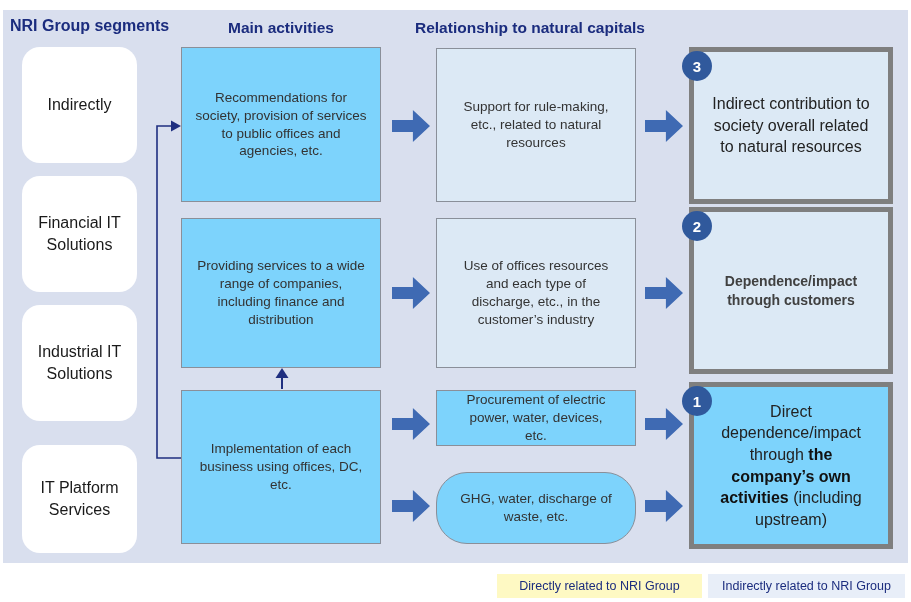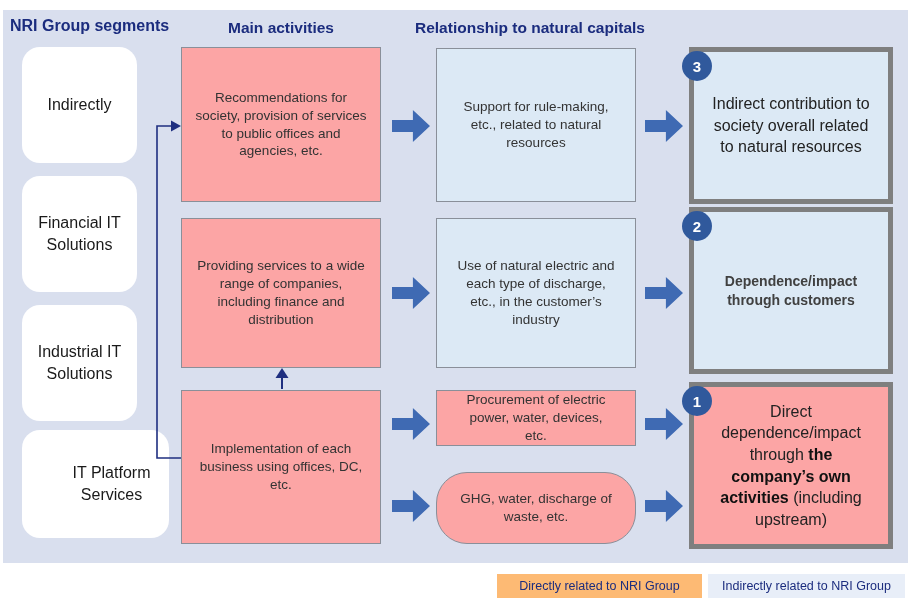--- a/index.html
+++ b/index.html
@@ -14,28 +14,28 @@
   .hdr-capitals{left:415px;top:19px;}
 
   .segment-card{
     position:absolute;left:22px;width:115px;background:#ffffff;border-radius:18px;
     display:flex;align-items:center;justify-content:center;text-align:center;
     font-size:16px;color:#1a1a1a;line-height:1.35;
   }
   .seg-0{top:47px;height:116px;}
   .seg-1{top:176px;height:116px;}
   .seg-2{top:305px;height:116px;}
-  .seg-3{top:430px;height:108px;padding-left:32px;}
+  .seg-3{top:445px;height:108px;}
 
   .flow-box{
     position:absolute;box-sizing:border-box;border:1px solid #8a8f99;
     display:flex;align-items:center;justify-content:center;text-align:center;
     font-size:13.5px;color:#333333;line-height:1.32;
   }
-  .mid-blue{background:#fca5a5;}
+  .mid-blue{background:#7dd3fc;}
   .lt-blue{background:#dce9f5;}
 
   .act{left:181px;width:200px;padding:0 12px;}
   .act-0{top:47px;height:155px;}
   .act-1{top:218px;height:150px;}
   .act-2{top:390px;height:154px;}
 
   .cap{left:436px;width:200px;padding:0 20px;}
   .cap-0{top:48px;height:154px;}
   .cap-1{top:218px;height:150px;}
@@ -69,21 +69,21 @@
   .a-r2{top:277px;}
   .a-r3{top:408px;}
   .a-r4{top:490px;}
 
   .connector-svg{position:absolute;left:0;top:0;width:911px;height:602px;pointer-events:none;z-index:2;}
 
   .legend-item{
     position:absolute;top:574px;height:24px;display:flex;align-items:center;justify-content:center;
     font-size:12.5px;color:#1b2c7e;
   }
-  .legend-direct{left:497px;width:205px;background:#fdba74;}
+  .legend-direct{left:497px;width:205px;background:#fef9c3;}
   .legend-indirect{left:708px;width:197px;background:#e8eef8;}
 </style>
 </head>
 <body>
 
 <div class="panel"></div>
 
 <div class="col-header hdr-segments">NRI Group segments</div>
 <div class="col-header hdr-activities">Main activities</div>
 <div class="col-header hdr-capitals">Relationship to natural capitals</div>
@@ -108,21 +108,21 @@
   <span>Providing services to a wide range of companies, including finance and distribution</span>
 </div>
 <div class="flow-box mid-blue act act-2">
   <span>Implementation of each business using offices, DC, etc.</span>
 </div>
 
 <div class="flow-box lt-blue cap cap-0">
   <span>Support for rule-making, etc., related to natural resources</span>
 </div>
 <div class="flow-box lt-blue cap cap-1">
-  <span>Use of natural electric and each type of discharge, etc., in the customer’s industry</span>
+  <span>Use of offices resources and each type of discharge, etc., in the customer’s industry</span>
 </div>
 <div class="flow-box mid-blue cap cap-2">
   <span>Procurement of electric power, water, devices, etc.</span>
 </div>
 <div class="flow-box mid-blue cap cap-3">
   <span>GHG, water, discharge of waste, etc.</span>
 </div>
 
 <div class="outcome out-0">
   <div class="badge">3</div>

